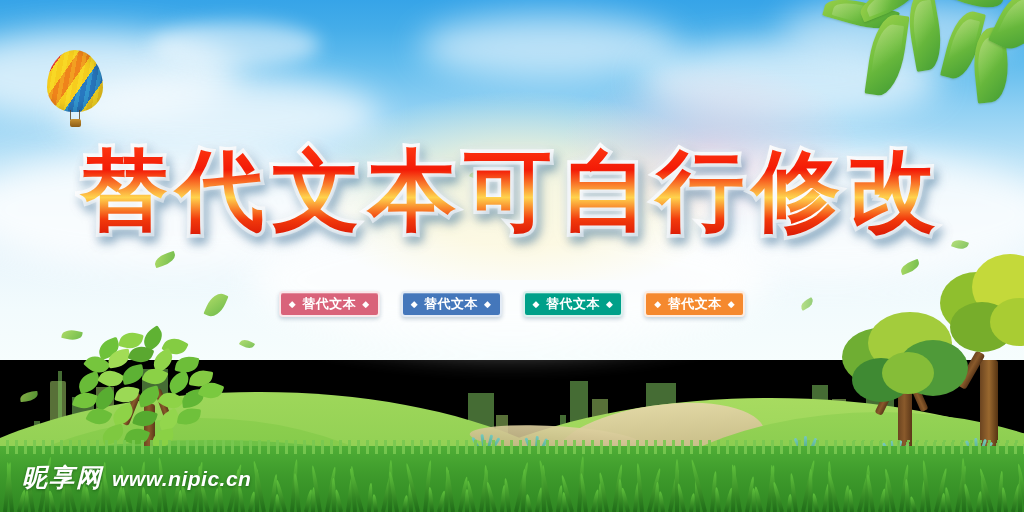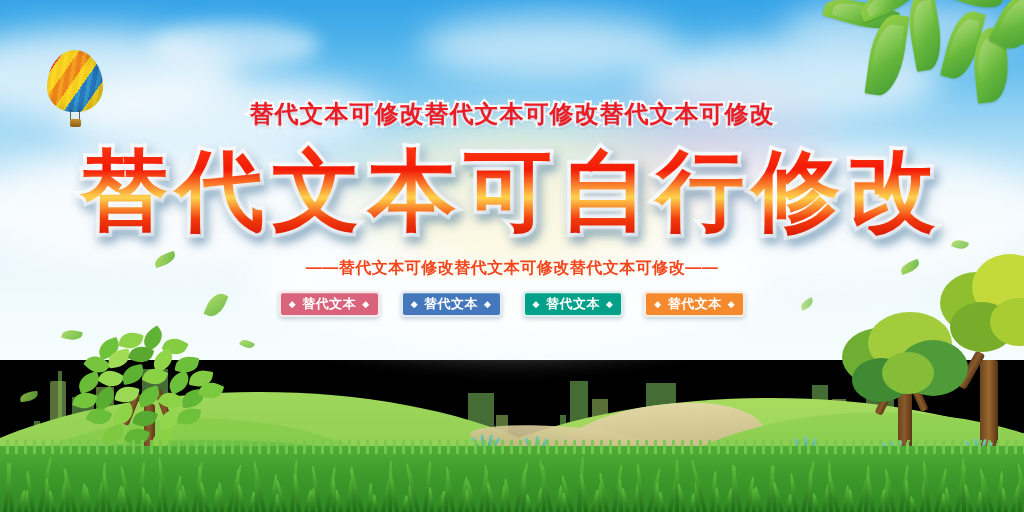--- a/index.html
+++ b/index.html
@@ -534,26 +534,24 @@
       <div class="blade" style="left:976px;height:21px;transform:rotate(7deg);"></div>
       <div class="blade" style="left:983px;height:38px;transform:rotate(-4deg);"></div>
       <div class="blade" style="left:990px;height:45px;transform:rotate(-15deg);"></div>
       <div class="blade" style="left:997px;height:41px;transform:rotate(4deg);"></div>
       <div class="blade" style="left:1004px;height:25px;transform:rotate(-7deg);"></div>
       <div class="blade" style="left:1011px;height:29px;transform:rotate(12deg);"></div>
       <div class="blade" style="left:1018px;height:40px;transform:rotate(1deg);"></div>
       <div class="blade" style="left:1025px;height:49px;transform:rotate(-10deg);"></div>
     </div>
 
-  <div class="subtitle-top">替代文本可修改替代文本可修改替代文本可修改</div>
 
   <div class="title-stroke">替代文本可自行修改</div>
   <div class="title">替代文本可自行修改</div>
 
-  <div class="tagline">——替代文本可修改替代文本可修改替代文本可修改——</div>
 
   <div class="badges" id="badgeRow">
       <div class="badge" style="background: rgb(217, 99, 122);">
         <span class="dia">◆</span>
         <span>替代文本</span>
         <span class="dia">◆</span>
       </div>
       <div class="badge" style="background: rgb(68, 119, 187);">
         <span class="dia">◆</span>
         <span>替代文本</span>
@@ -565,15 +563,17 @@
         <span class="dia">◆</span>
       </div>
       <div class="badge" style="background: rgb(245, 137, 46);">
         <span class="dia">◆</span>
         <span>替代文本</span>
         <span class="dia">◆</span>
       </div>
     </div>
 
   <div class="wm">
+    <span class="wm-logo">昵享网</span>
+    <span class="wm-url">www.nipic.cn</span>
   </div>
 
 </div>
 
 </body></html>

